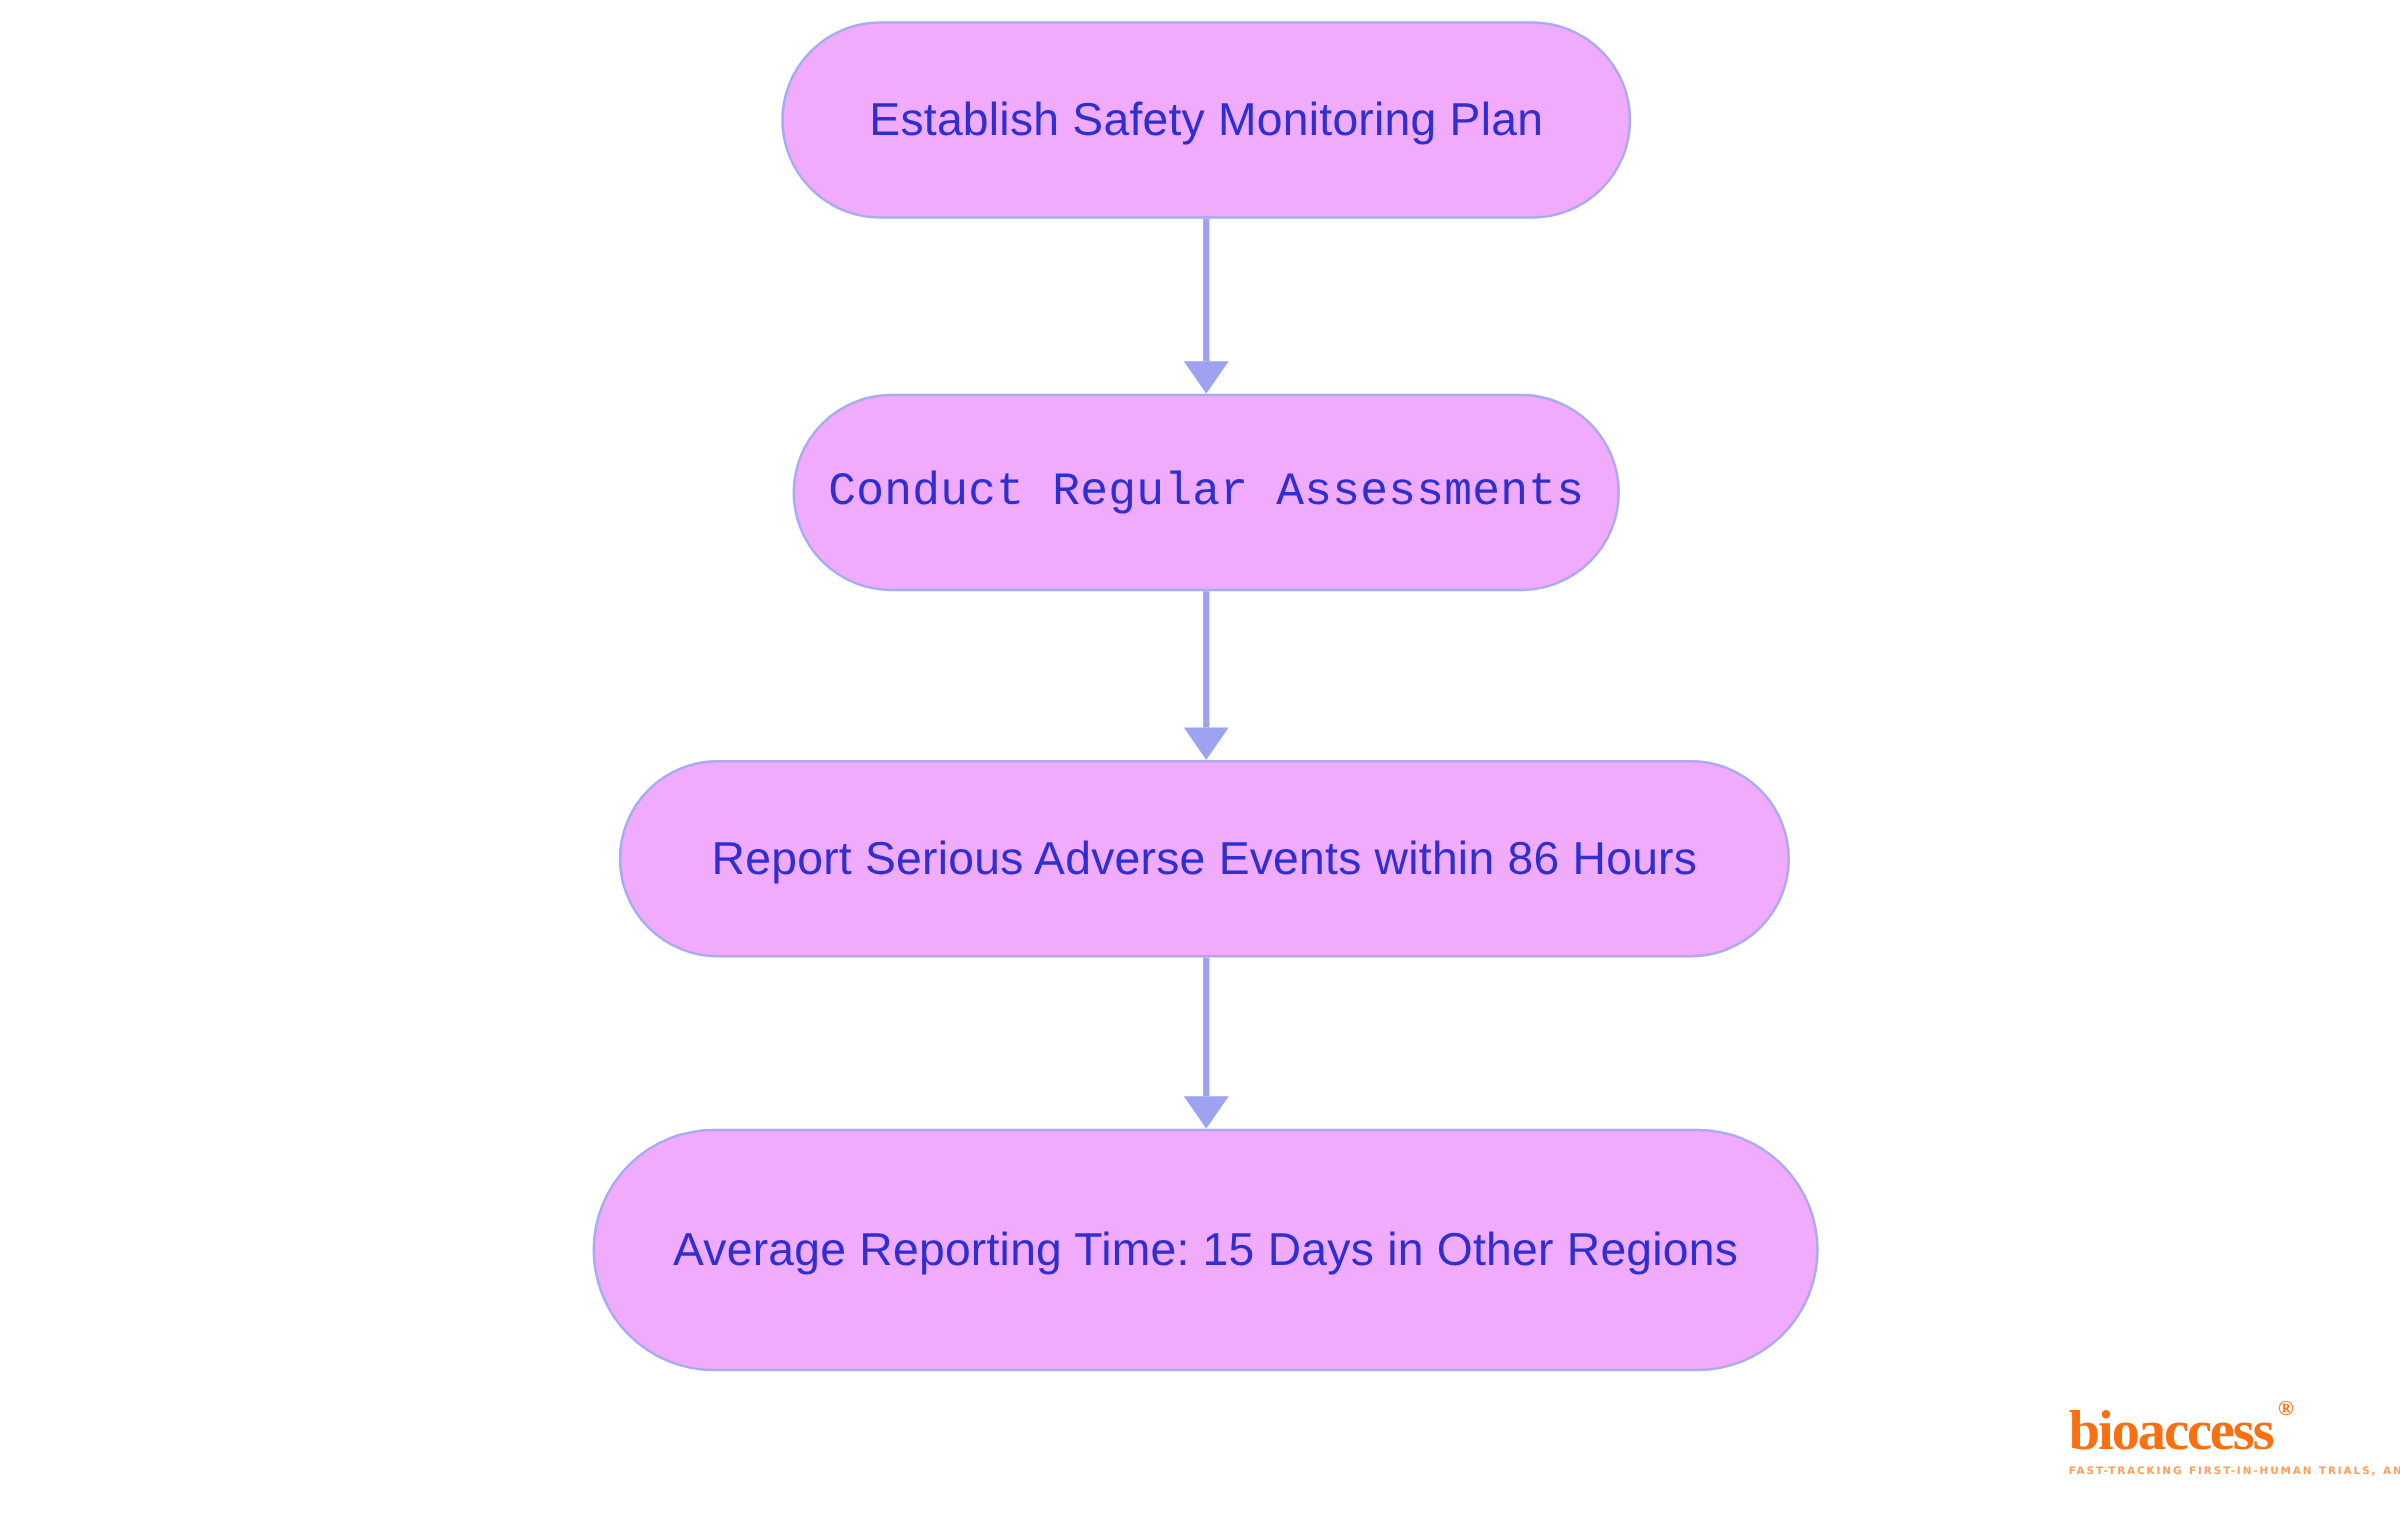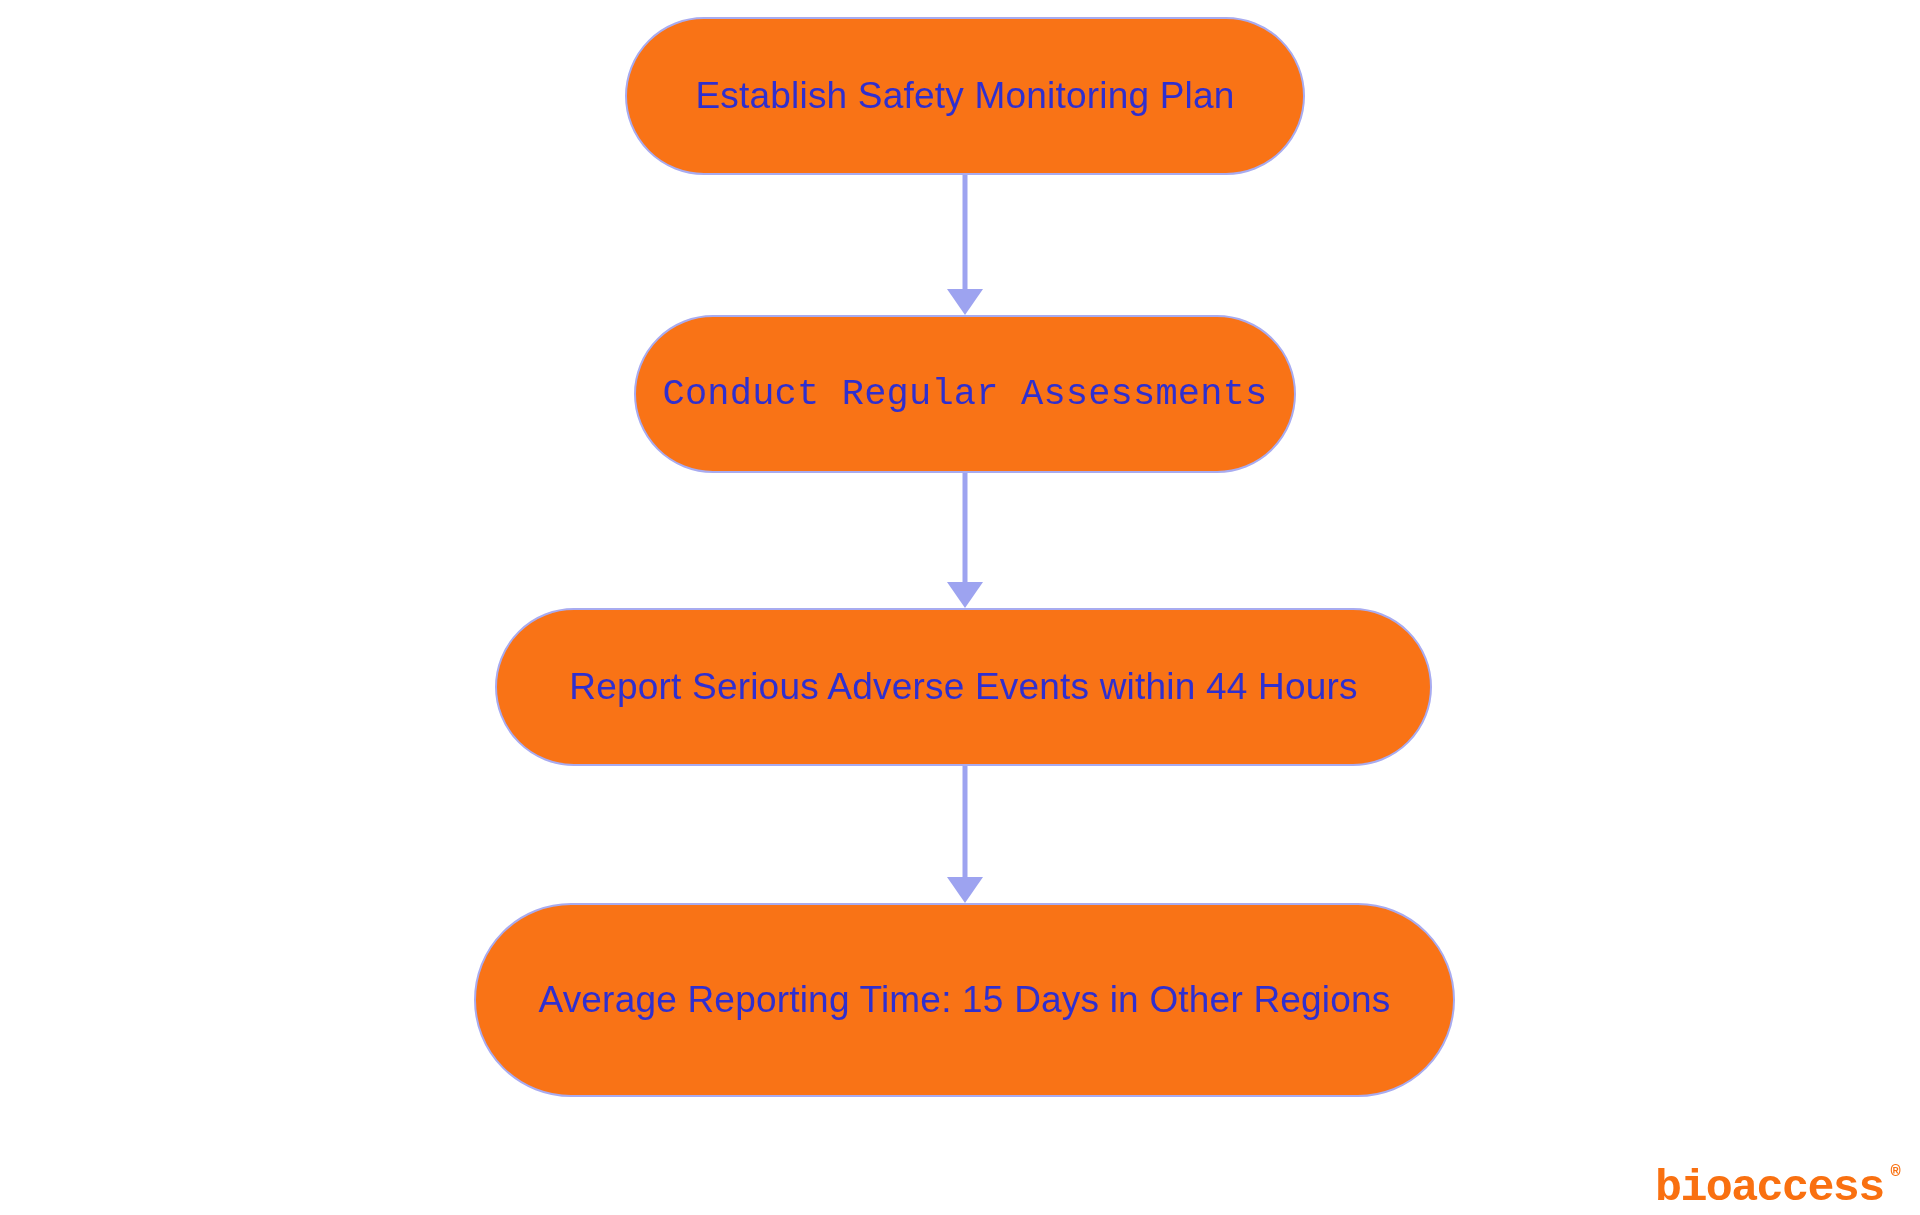--- a/index.html
+++ b/index.html
@@ -18,21 +18,21 @@
   #flowchart-canvas {
     position: absolute;
     inset: 0;
     width: 1920px;
     height: 1215px;
   }
 
   .flow-node {
     position: absolute;
     box-sizing: border-box;
-    background: #f97316;
+    background: #f0abfc;
     border: 2px solid #a8abf0;
     border-radius: 999px;
     display: flex;
     align-items: center;
     justify-content: center;
     color: #2f2fcf;
     font-family: "Liberation Sans", sans-serif;
     font-weight: 400;
     letter-spacing: 0.2px;
     white-space: nowrap;
@@ -88,27 +88,26 @@
     width: 230px;
     height: 76px;
     display: flex;
     flex-direction: column;
     align-items: flex-start;
     justify-content: flex-start;
     user-select: none;
   }
   #brand-wordmark {
     position: relative;
-    font-family: Liberation Mono, monospace;
+    font-family: Liberation Serif, serif;
     font-weight: bold;
     font-size: 45px;
     line-height: 48px;
     color: #f97010;
     letter-spacing: -1.6px;
-    margin-top: 45px;
   }
   #brand-reg {
     position: absolute;
     right: -17px;
     top: -2px;
     font-size: 17px;
     font-weight: bold;
     line-height: 17px;
     color: #f97010;
     letter-spacing: 0;
@@ -140,21 +139,21 @@
   <div class="flow-node" id="node-1">
     <span>Conduct Regular Assessments</span>
   </div>
 
   <div class="connector" id="conn-1">
     <div class="conn-line"></div>
     <div class="conn-head"></div>
   </div>
 
   <div class="flow-node" id="node-2">
-    <span>Report Serious Adverse Events within 44 Hours</span>
+    <span>Report Serious Adverse Events within 86 Hours</span>
   </div>
 
   <div class="connector" id="conn-2">
     <div class="conn-line"></div>
     <div class="conn-head"></div>
   </div>
 
   <div class="flow-node" id="node-3">
     <span>Average Reporting Time: 15 Days in Other Regions</span>
   </div>

